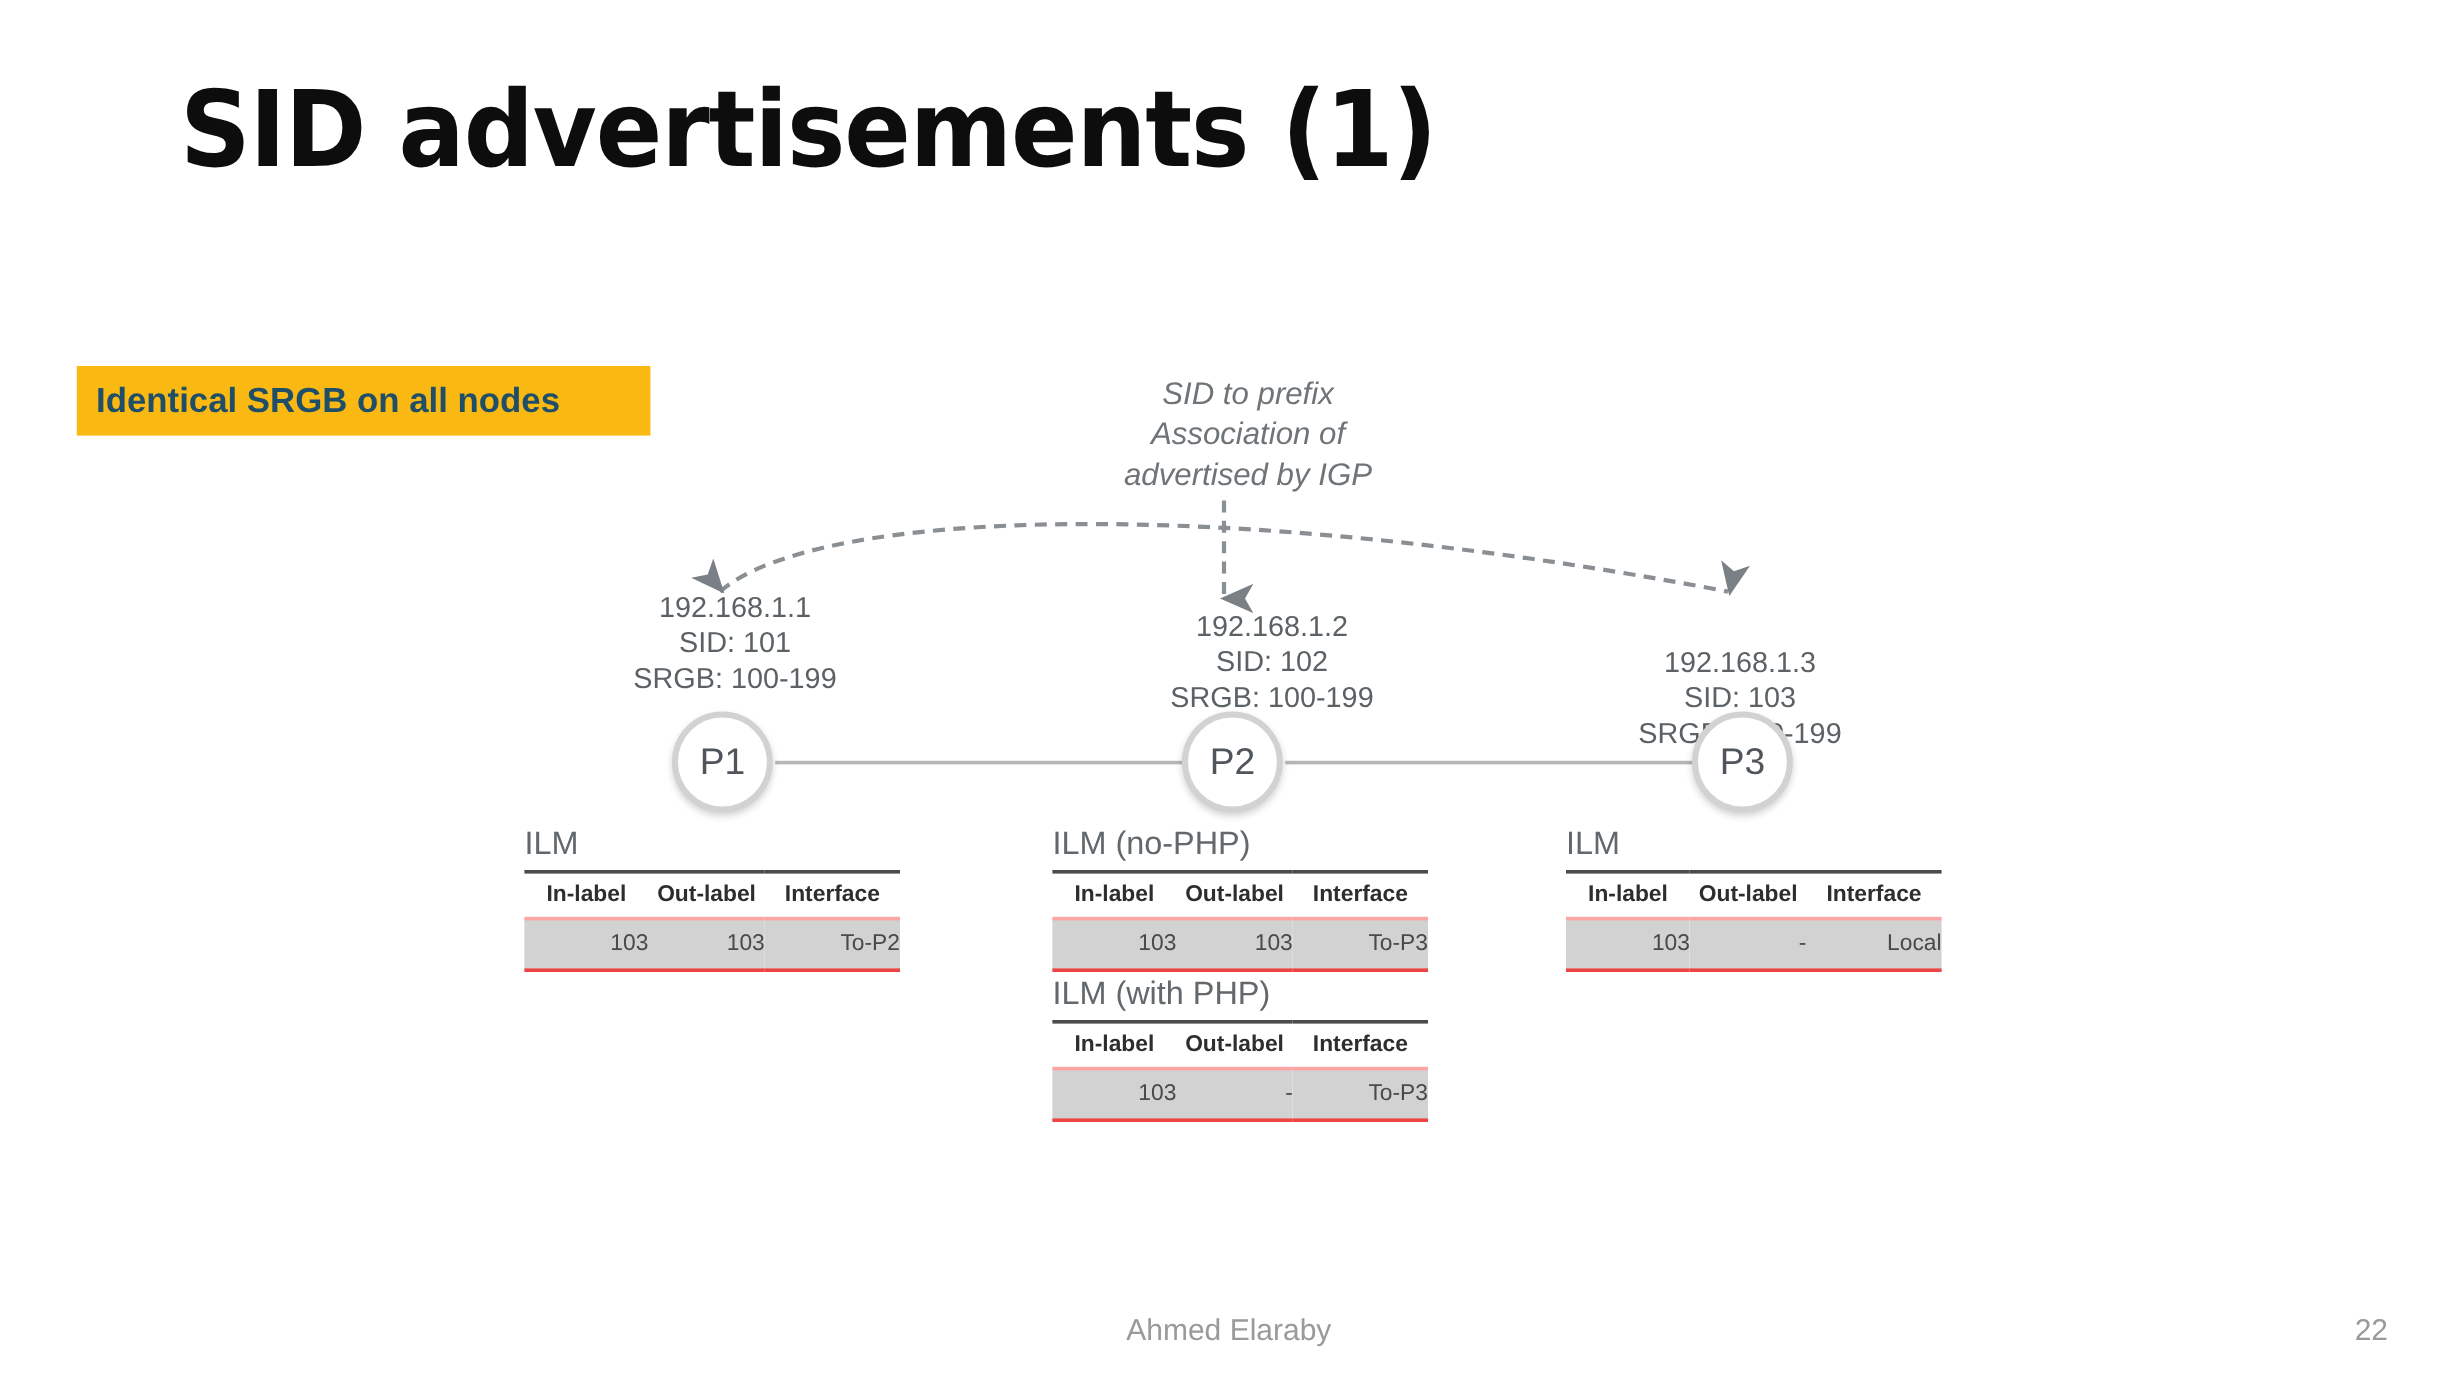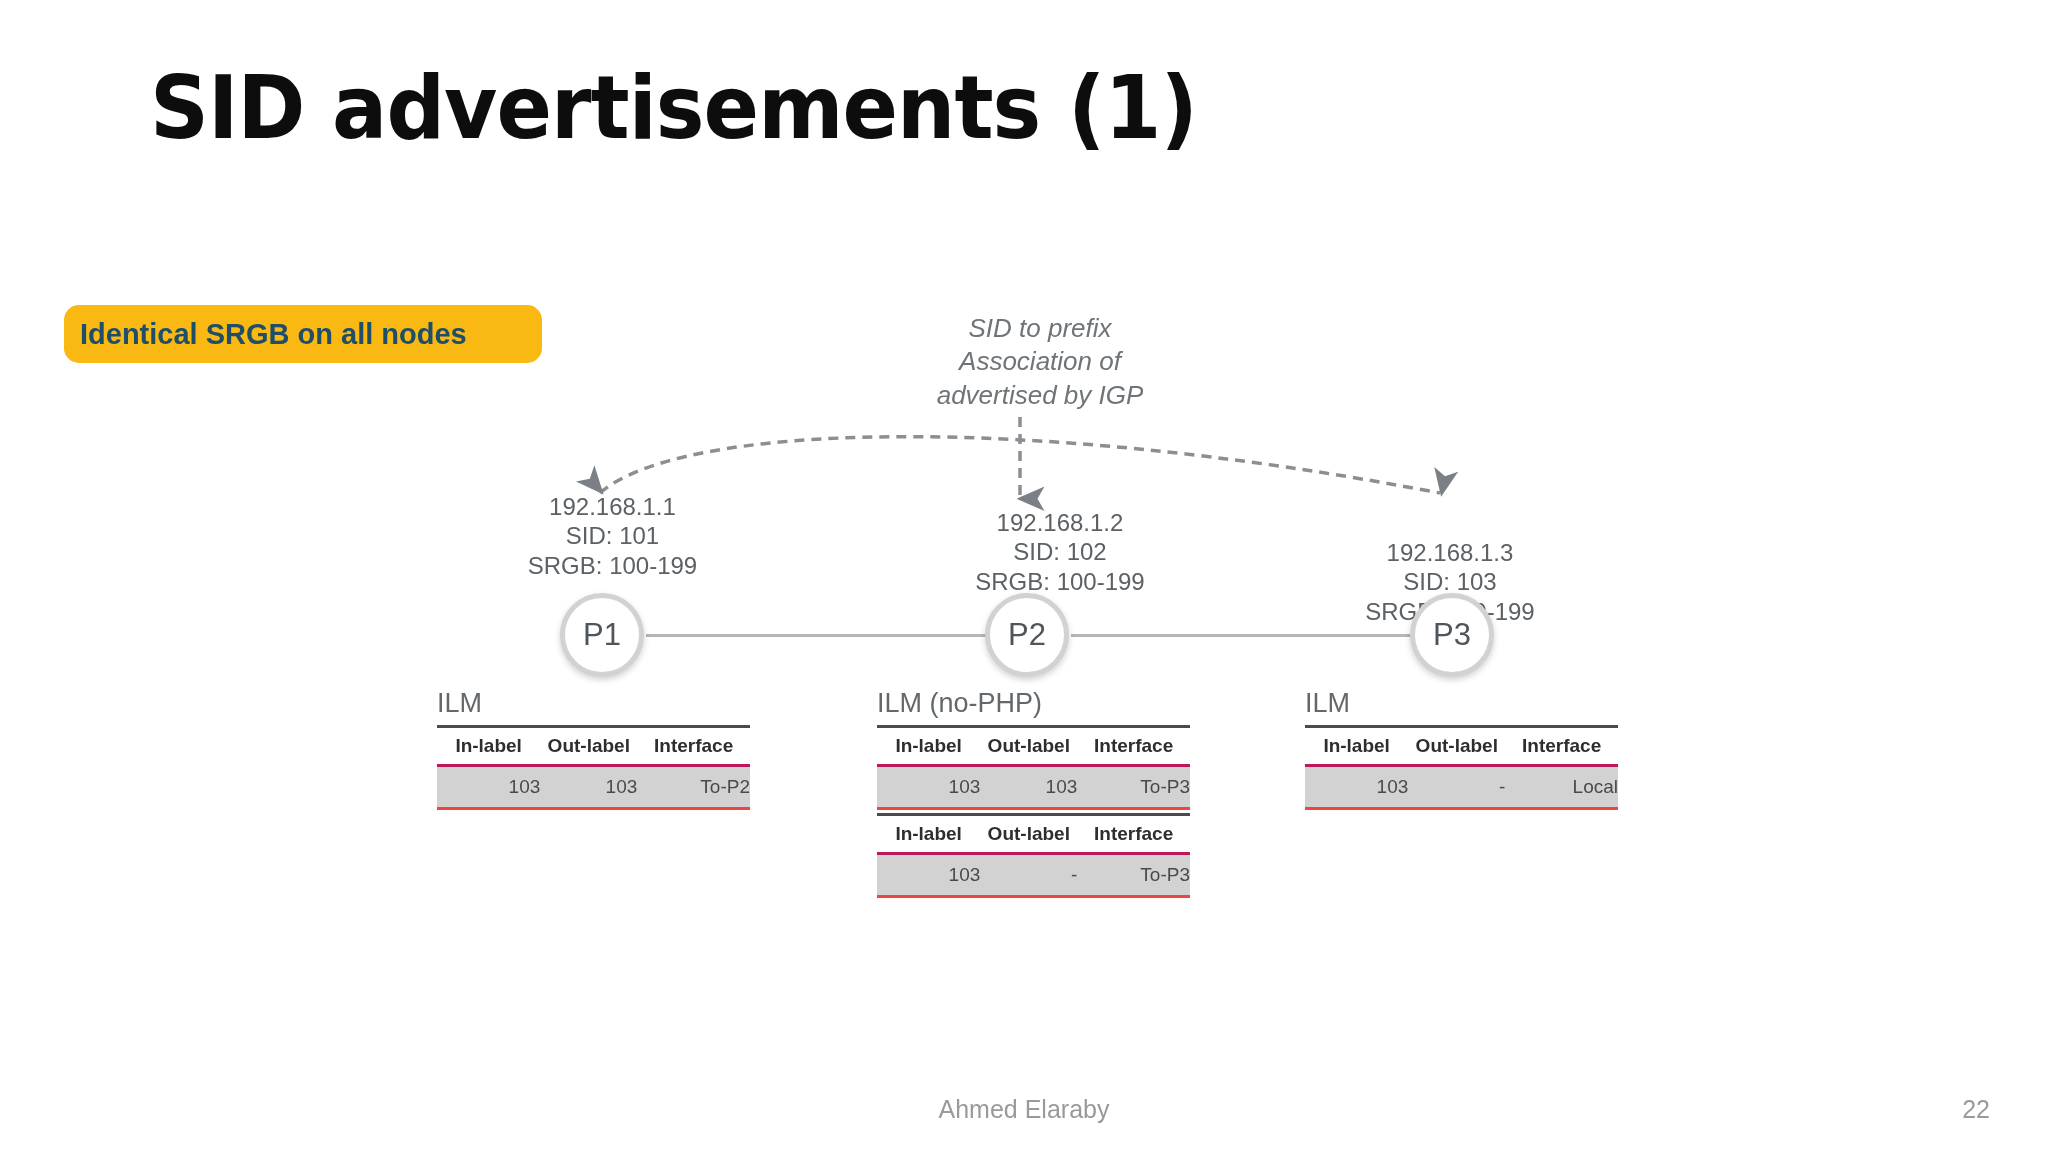--- a/index.html
+++ b/index.html
@@ -42,21 +42,20 @@
     position: absolute;
     left: 64px;
     top: 305px;
     width: 478px;
     height: 58px;
     background: #f9b812;
     display: flex;
     align-items: center;
     padding-left: 16px;
     box-sizing: border-box;
-    border-radius: 15px;
   }
   .callout-text {
     font-family: "Liberation Sans", sans-serif;
     font-weight: bold;
     font-size: 29px;
     color: #1f4e69;
     white-space: nowrap;
   }
 
   
@@ -167,21 +166,21 @@
     table-layout: fixed;
     border-top: 3px solid #4b4b4b;
   }
   table.ilm-table th {
     font-family: "Liberation Sans", sans-serif;
     font-weight: bold;
     font-size: 19px;
     color: #2e2e2e;
     padding: 7px 0 7px 0;
     background: #ffffff;
-    border-bottom: 3px solid #be185d;
+    border-bottom: 3px solid #fca5a5;
     text-align: center;
   }
   table.ilm-table td {
     font-family: "Liberation Sans", sans-serif;
     font-size: 19px;
     color: #4a4a4a;
     padding: 9px 0 9px 0;
     background: #d2d2d2;
     border-bottom: 3px solid #ef4444;
     text-align: right;
@@ -324,20 +323,21 @@
           <tr>
             <td class="c0">103</td>
             <td class="c1">-</td>
             <td class="c2">Local</td>
           </tr>
         </tbody>
       </table>
     </div>
 
     <div class="ilm-group" id="ilm-3">
+      <div class="ilm-caption">ILM (with PHP)</div>
       <table class="ilm-table">
         <thead>
           <tr>
             <th class="c0">In-label</th>
             <th class="c1">Out-label</th>
             <th class="c2">Interface</th>
           </tr>
         </thead>
         <tbody>
           <tr>

